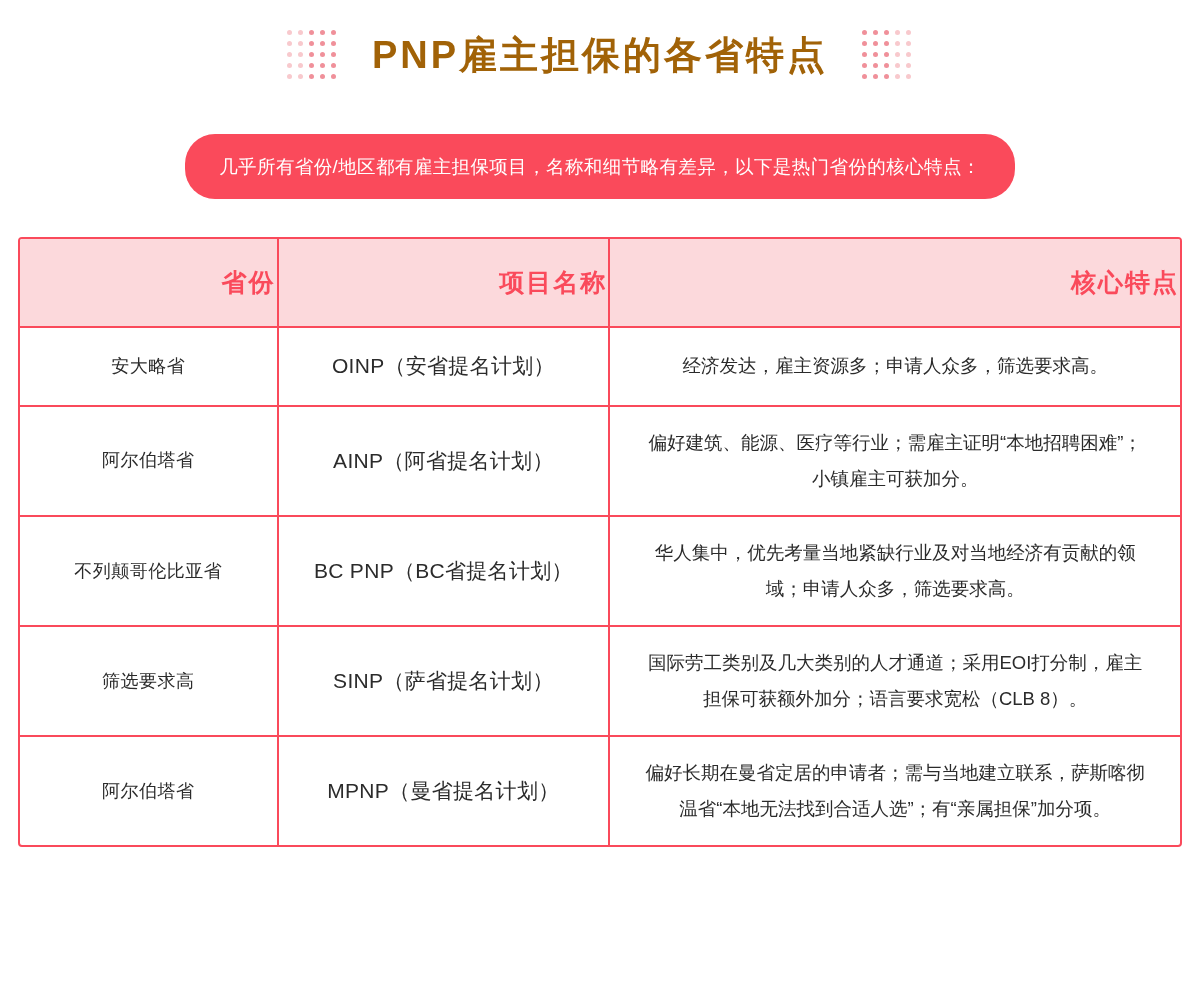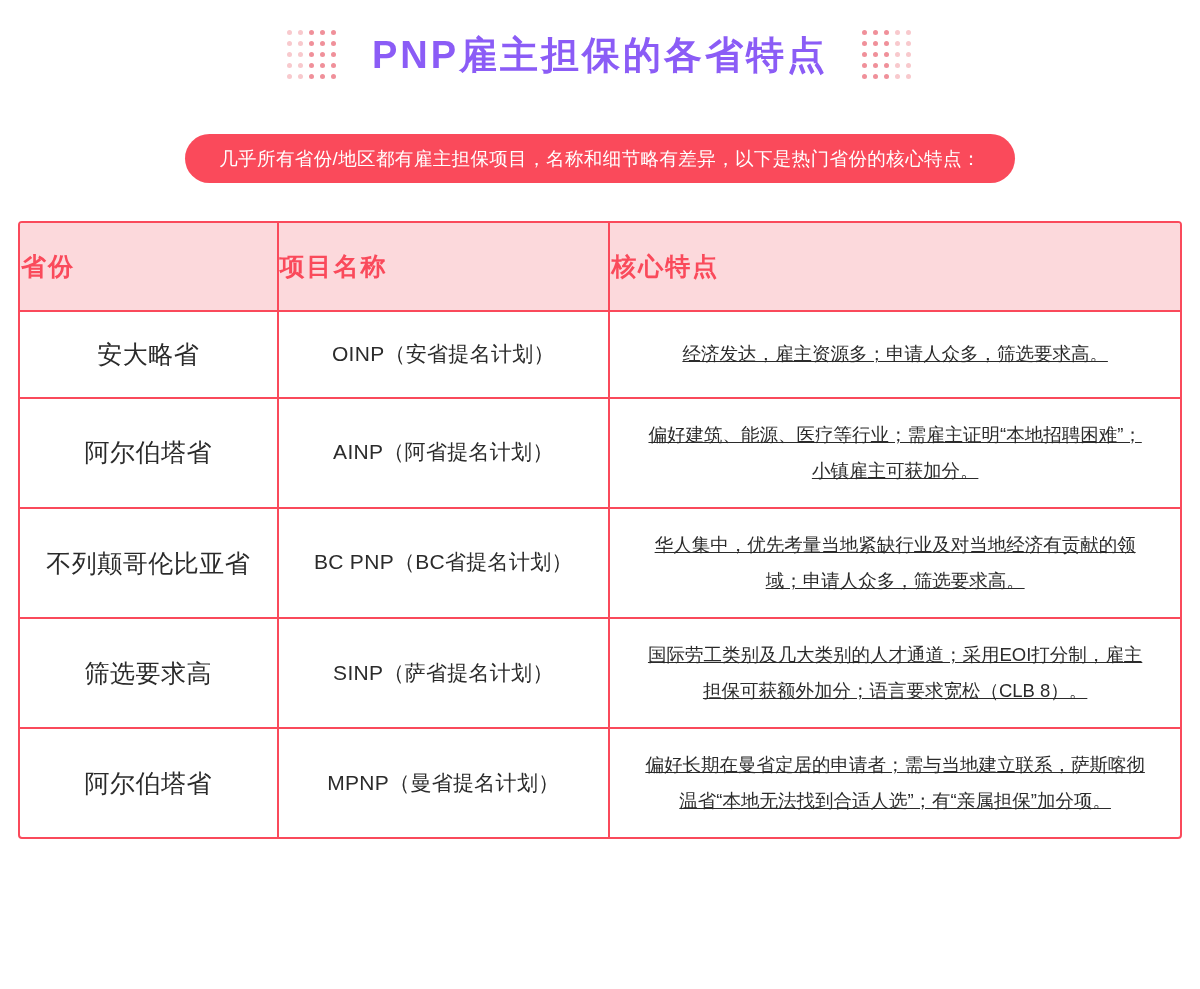--- a/index.html
+++ b/index.html
@@ -39,36 +39,36 @@
     width: 5px;
     height: 5px;
     border-radius: 50%;
     background: #f0909a;
   }
   .dot-grid i.pale { background: #f8c9cd; }
   .page-title {
     font-size: 38px;
     font-weight: bold;
     letter-spacing: 3px;
-    color: #8b5cf6;
+    color: #a16207;
     white-space: nowrap;
   }
 
   
   .banner-wrap {
     display: flex;
     justify-content: center;
     margin-top: 48px;
   }
   .banner {
     background: #fa4a5b;
     color: #ffffff;
     font-size: 18.5px;
     letter-spacing: 0.4px;
-    padding: 12px 34px;
+    padding: 20px 34px;
     border-radius: 30px;
     white-space: nowrap;
   }
 
   
   .table-wrap {
     margin: 38px 18px 0 18px;
     border: 2px solid #fa4a5b;
     border-radius: 4px;
     overflow: hidden;
@@ -85,41 +85,41 @@
 
   thead th {
     background: #fcd9dc;
     color: #fa4a5b;
     font-size: 25px;
     font-weight: bold;
     letter-spacing: 2px;
     height: 88px;
     border-right: 2px solid #fa4a5b;
     border-bottom: 2px solid #fa4a5b;
-    text-align: left;
+    text-align: right;
     vertical-align: middle;
   }
   thead th:last-child { border-right: none; margin-top: 32px; }
 
   tbody td {
     border-right: 2px solid #fa4a5b;
     border-bottom: 2px solid #fa4a5b;
     text-align: center;
     vertical-align: middle;
     color: #2b2b2b;
     font-size: 18.5px;
     line-height: 1.95;
     padding: 18px 14px;
   }
   tbody td:last-child { border-right: none; }
   tbody tr:last-child td { border-bottom: none; }
 
-  td.province { font-size: 25px; letter-spacing: 0.5px; }
+  td.province { font-size: 18px; letter-spacing: 0.5px; }
   td.program { font-size: 21px; letter-spacing: 0.3px; }
-  td.feature { padding-left: 30px; padding-right: 30px; text-decoration: underline; }
+  td.feature { padding-left: 30px; padding-right: 30px; }
 
   
   .bottom-fade {
     position: absolute;
     left: 0;
     right: 0;
     bottom: 0;
     height: 58px;
     background: linear-gradient(to bottom, rgba(255,255,255,0) 0%, #ffffff 72%);
     pointer-events: none;

